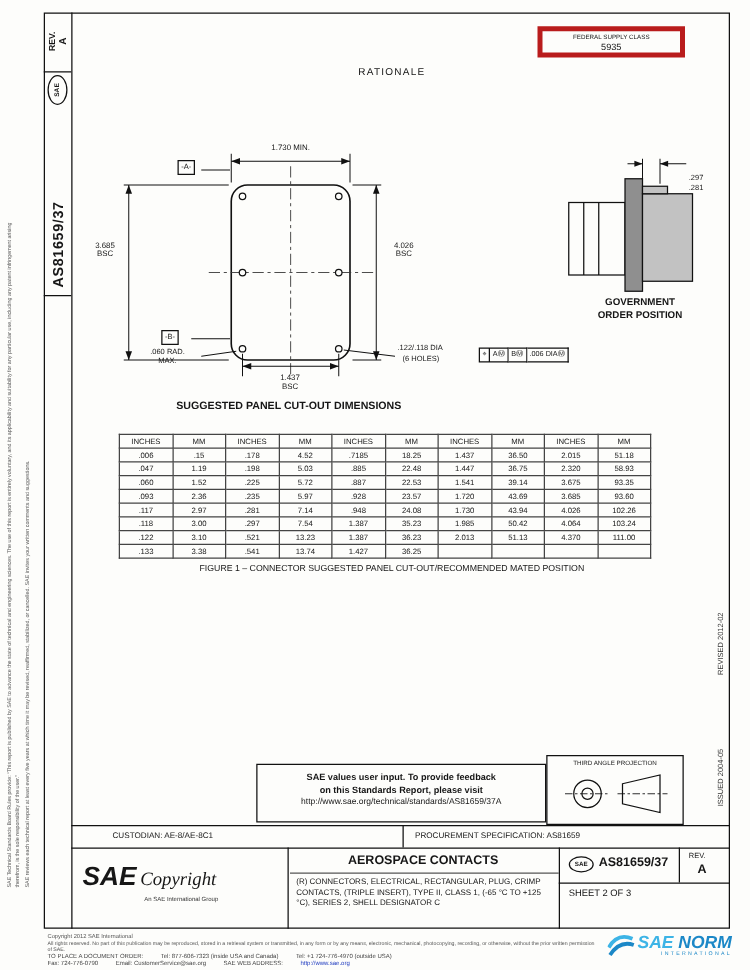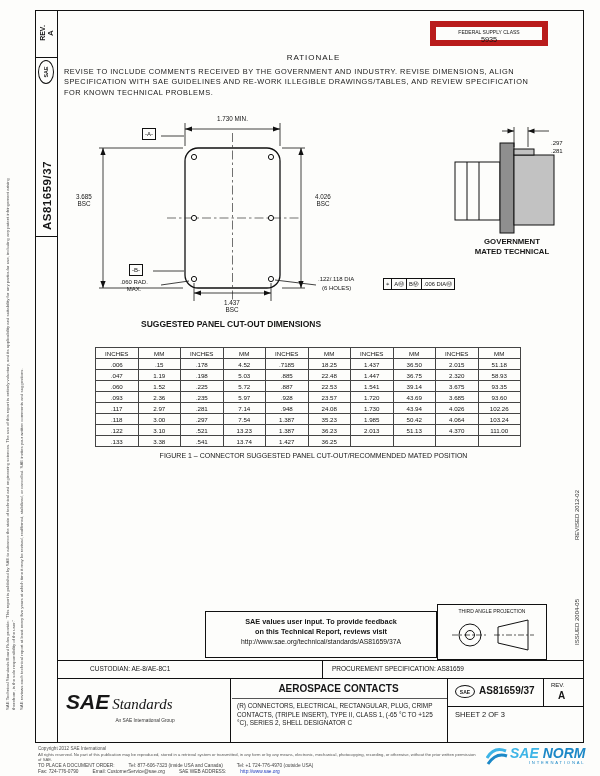--- a/index.html
+++ b/index.html
@@ -43,27 +43,26 @@
   <div class="abs rot c" style="left:39px; top:54px; width:42px;">
     <div class="bold" style="font-size:7px;">REV.</div>
     <div class="bold" style="font-size:8px;">A</div>
   </div>
 
   <div class="abs oval" style="left:38px; top:60px; width:16px; height:24px;">
     <span class="bold" style="font-size:5.3px; transform:rotate(-90deg);">SAE</span>
   </div>
   <div class="abs rot bold" style="left:41px; top:230px; width:140px; font-size:11.5px; letter-spacing:0.5px;">AS81659/37</div>
 
-  <div class="abs c" style="left:430px; top:21px; width:118px; height:25px; border:6px solid #b91c1c; padding-top:2px;">
+  <div class="abs c" style="left:430px; top:21px; width:118px; height:25px; border:4px solid #b91c1c; padding-top:2px;">
     <div style="font-size:5px;">FEDERAL SUPPLY CLASS</div>
     <div style="font-size:7.3px;">5935</div>
   </div>
 
   <div class="abs c" style="left:57px; top:53px; width:513px; font-size:8px; letter-spacing:1px;">RATIONALE</div>
-  <div class="abs" style="left:64px; top:67px; width:470px; font-size:7.4px; line-height:1.4; letter-spacing:0.5px;">REVISE TO INCLUDE COMMENTS RECEIVED BY THE GOVERNMENT AND INDUSTRY. REVISE DIMENSIONS, ALIGN SPECIFICATION WITH SAE GUIDELINES AND RE-WORK ILLEGIBLE DRAWINGS/TABLES, AND REVIEW SPECIFICATION FOR KNOWN TECHNICAL PROBLEMS.</div>
 
   <svg class="abs" style="left:57px; top:105px;" width="528" height="215" viewBox="0 0 528 215">
     <rect x="128" y="43" width="95" height="140" rx="13" fill="none" stroke="#111" stroke-width="1.3"></rect>
     <g stroke="#333" stroke-width="0.7" stroke-dasharray="9 3 2.5 3">
       <line x1="175.5" y1="28" x2="175.5" y2="198"></line>
       <line x1="110" y1="113" x2="242" y2="113"></line>
     </g>
     <g stroke="#111" fill="#fdfdfb" stroke-width="1">
       <circle cx="137" cy="52" r="2.6"></circle>
         <circle cx="214" cy="52" r="2.6"></circle>
@@ -147,21 +146,21 @@
     <span>AⓂ</span>
     <span>BⓂ</span>
     <span>.006 DIAⓂ</span>
   </div>
   <div class="abs" style="left:551px; top:140px; width:30px; font-size:6px; line-height:1.3;">
     <div>.297</div>
     <div>.281</div>
   </div>
   <div class="abs c bold" style="left:447px; top:237px; width:130px; font-size:7.8px; line-height:1.25;">
     <div>GOVERNMENT</div>
-    <div>MATED TECHNICAL</div>
+    <div>ORDER POSITION</div>
   </div>
 
   <div class="abs bold" style="left:97px; top:319px; font-size:8.5px;padding-left:44px;">SUGGESTED PANEL CUT-OUT DIMENSIONS</div>
   <table class="dims abs" style="left:95px; top:347px;">
     <thead>
         <tr>
           <th>INCHES</th>
           <th>MM</th>
           <th>INCHES</th>
           <th>MM</th>
@@ -272,21 +271,21 @@
         </tr>
       </tbody>
   </table>
   <div class="abs c" style="left:57px; top:452px; width:513px; font-size:7px;">FIGURE 1 – CONNECTOR SUGGESTED PANEL CUT-OUT/RECOMMENDED MATED POSITION</div>
 
   <div class="abs rot" style="left:574px; top:540px; width:102px; font-size:6px; color:#333;">REVISED 2012-02</div>
   <div class="abs rot" style="left:574px; top:645px; width:90px; font-size:6px; color:#333;">ISSUED 2004-05</div>
 
   <div class="abs c" style="left:205px; top:611px; width:232px; height:47px; border:1.5px solid #111; padding-top:5px;">
     <div class="bold" style="font-size:7.3px; line-height:1.4;">SAE values user input. To provide feedback</div>
-    <div class="bold" style="font-size:7.3px; line-height:1.4;">on this Technical Report, reviews visit</div>
+    <div class="bold" style="font-size:7.3px; line-height:1.4;">on this Standards Report, please visit</div>
     <div style="font-size:6.8px; line-height:1.5;"><span class="link">http://www.sae.org/technical/standards/AS81659/37A</span></div>
   </div>
 
   <div class="abs" style="left:437px; top:604px; width:110px; height:56px; border:1px solid #111;">
     <div class="c" style="font-size:5px; margin-top:3px;">THIRD ANGLE PROJECTION</div>
     <svg width="100" height="38" viewBox="0 0 100 38" style="display:block; margin:2px auto 0;">
       <circle cx="28" cy="19" r="11" fill="none" stroke="#111" stroke-width="1"></circle>
       <circle cx="28" cy="19" r="4.5" fill="none" stroke="#111" stroke-width="1"></circle>
       <line x1="10" y1="19" x2="46" y2="19" stroke="#111" stroke-width="0.7" stroke-dasharray="6 2 2 2"></line>
       <polygon points="56,11 86,4 86,34 56,27" fill="none" stroke="#111" stroke-width="1"></polygon>
@@ -297,21 +296,21 @@
   <div class="abs" style="left:57px; top:660px; width:527px; border-top:1px solid #111;"></div>
   <div class="abs" style="left:57px; top:678px; width:527px; border-top:1px solid #111;"></div>
   <div class="abs" style="left:322px; top:660px; height:18px; border-left:1px solid #111;"></div>
   <div class="abs" style="left:90px; top:665px; font-size:6.5px;">CUSTODIAN: AE-8/AE-8C1</div>
   <div class="abs" style="left:332px; top:665px; font-size:6.5px;">PROCUREMENT SPECIFICATION: AS81659</div>
 
   <div class="abs" style="left:230px; top:678px; height:65px; border-left:1px solid #111;"></div>
   <div class="abs" style="left:447px; top:678px; height:65px; border-left:1px solid #111;"></div>
 
   <div class="abs" style="left:66px; top:690px;">
-    <span class="bold" style="font-size:21px; font-style:italic;">SAE</span><span style="font-size:15px; font-style:italic; font-family:'Liberation Serif', serif; margin-left:3px;">Standards</span>
+    <span class="bold" style="font-size:21px; font-style:italic;">SAE</span><span style="font-size:15px; font-style:italic; font-family:'Liberation Serif', serif; margin-left:3px;">Copyright</span>
   </div>
   <div class="abs c" style="left:70px; top:718px; width:150px; font-size:4.8px; color:#333;">An SAE International Group</div>
 
   <div class="abs c bold" style="left:232px; top:683px; width:213px; font-size:10px;">AEROSPACE CONTACTS</div>
   <div class="abs" style="left:232px; top:698px; width:215px; border-top:0.8px solid #555;"></div>
   <div class="abs" style="left:237px; top:702px; width:200px; font-size:6.4px; line-height:1.35;">(R) CONNECTORS, ELECTRICAL, RECTANGULAR, PLUG, CRIMP CONTACTS, (TRIPLE INSERT), TYPE II, CLASS 1, (-65 °C TO +125 °C), SERIES 2, SHELL DESIGNATOR C</div>
 
   <div class="abs oval" style="left:455px; top:685px; width:20px; height:13px;">
     <span class="bold" style="font-size:5px;">SAE</span>
   </div>

